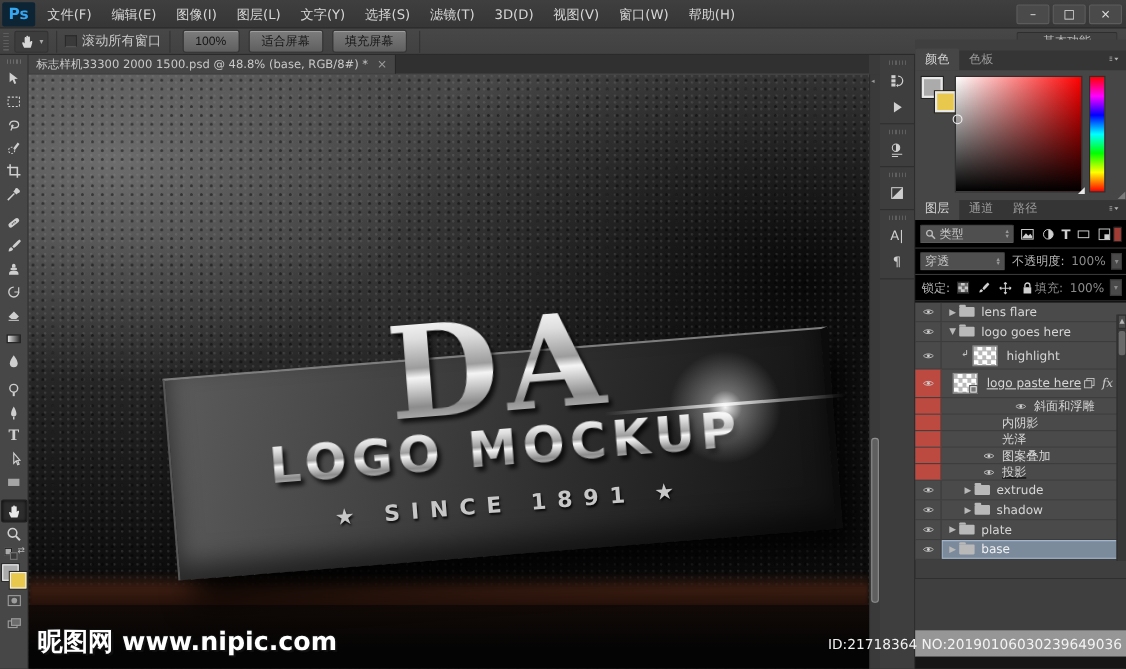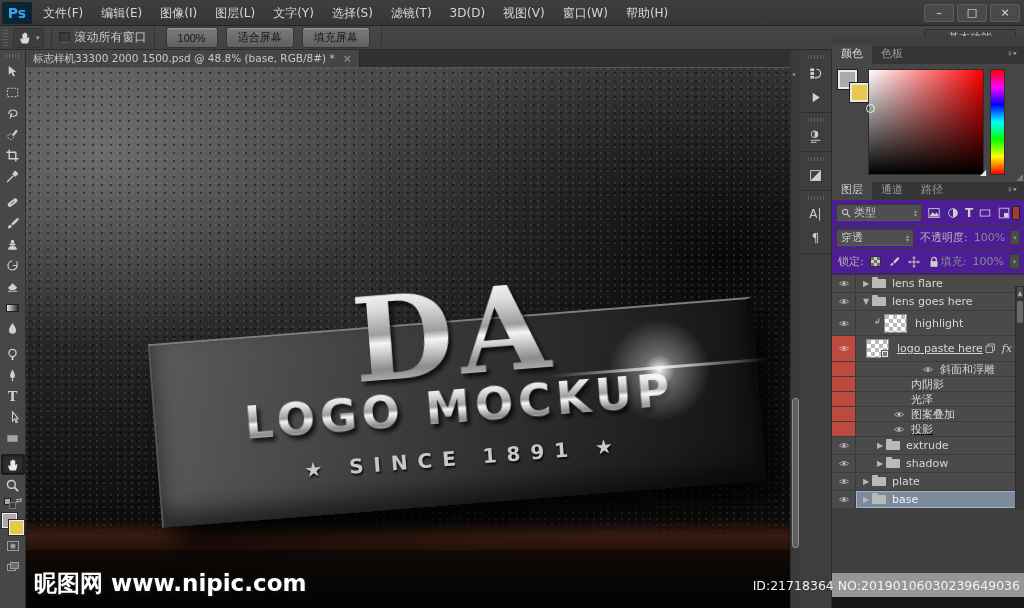--- a/index.html
+++ b/index.html
@@ -144,21 +144,21 @@
                           linear-gradient(90deg,#ffffff,#ff0000); border:1px solid #2e2e2e; }
   #sat-cursor { position:absolute; left:-3px; top:34px; width:9px; height:9px; border:1.5px solid #f2f2f2;
                 border-radius:50%; }
   #hue-strip { position:absolute; left:158px; top:5px; width:15px; height:106px; border:1px solid #2e2e2e; }
   #cp-resize { position:absolute; right:1px; bottom:1px; width:0; height:0;
                border-left:7px solid transparent; border-bottom:7px solid #7a7a7a; }
   #field-arrow { position:absolute; left:148px; top:104px; color:#e8e8e8; font-size:8px; }
 
   
   #layers-panel { position:absolute; left:0; top:146px; width:192px; height:412px; }
-  #layers-body { position:absolute; left:0; top:18px; width:192px; height:326px; background:#4c1d95; }
+  #layers-body { position:absolute; left:0; top:18px; width:192px; height:326px; background:#000000; }
   .lp-row { display:flex; align-items:center; padding:0 4px; position:relative; }
   #filter-row { height:26px; border-bottom:1px solid #383838; }
   .dd-box { height:17px; background:#4f4f4f; border:1px solid #383838; border-bottom-color:#5a5a5a;
             border-radius:2px; display:flex; align-items:center; padding:0 4px; color:#c6c6c6; font-size:11px; }
   #kind-dd { width:86px; }
   .filter-ico { margin-left:5px; display:flex; align-items:center; color:#c0c0c0; font-size:11px; }
   #filter-toggle { margin-left:auto; width:8px; height:14px; background:#a03c34; border:1px solid #222;
                    border-radius:1px; }
   #blend-row { height:24px; border-bottom:1px solid #383838; }
   #blend-dd { width:106px; }
@@ -682,21 +682,21 @@
                 <span style="display: flex;">
                   <svg width="14" height="11" viewBox="0 0 16 16">
                     <path d="M1.5 8 C4 4.6 12 4.6 14.5 8 C12 11.4 4 11.4 1.5 8 Z" fill="none" stroke="#d2d2d2" stroke-width="1.1"></path>
                     <circle cx="8" cy="8" r="1.9" fill="#d2d2d2"></circle>
                   </svg>
                 </span>
               </div>
               <div class="lbody" style="padding-left: 4px;">
                 <span class="tri">▼</span>
                 <span class="folder"></span>
-                <span class="lname">lens goes here</span>
+                <span class="lname">logo goes here</span>
               </div>
             </div>
             <div class="lrow" style="height: 25px;">
               <div class="eyecell">
                 <span style="display: flex;">
                   <svg width="14" height="11" viewBox="0 0 16 16">
                     <path d="M1.5 8 C4 4.6 12 4.6 14.5 8 C12 11.4 4 11.4 1.5 8 Z" fill="none" stroke="#d2d2d2" stroke-width="1.1"></path>
                     <circle cx="8" cy="8" r="1.9" fill="#d2d2d2"></circle>
                   </svg>
                 </span>

